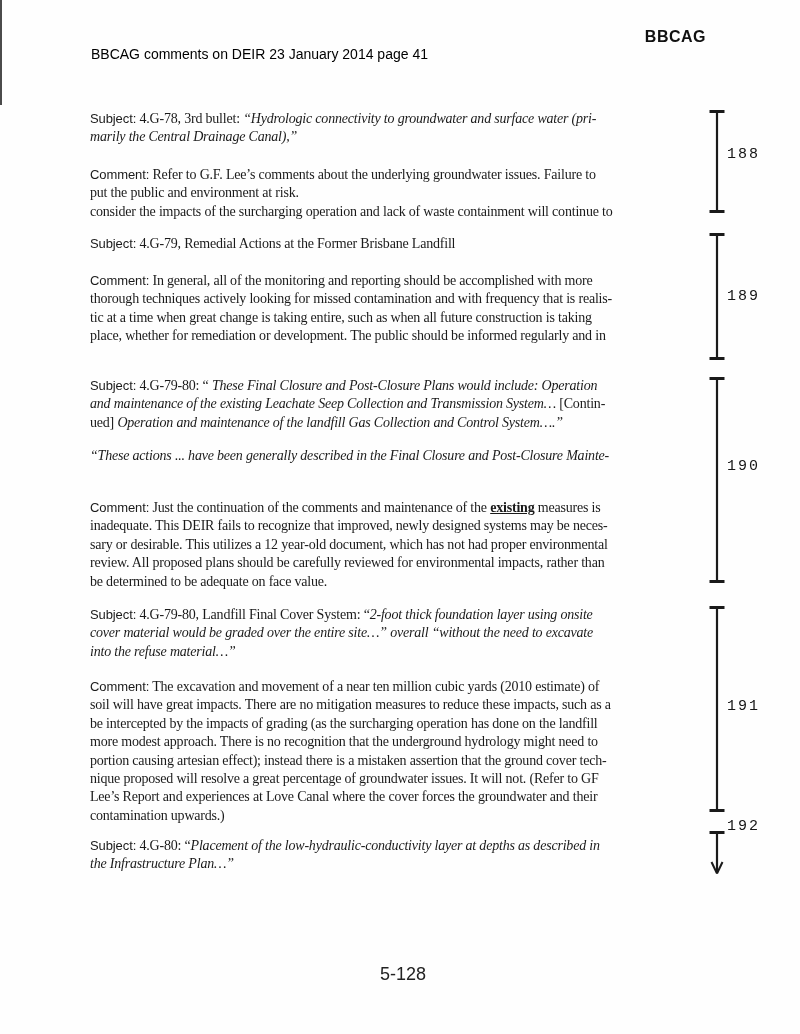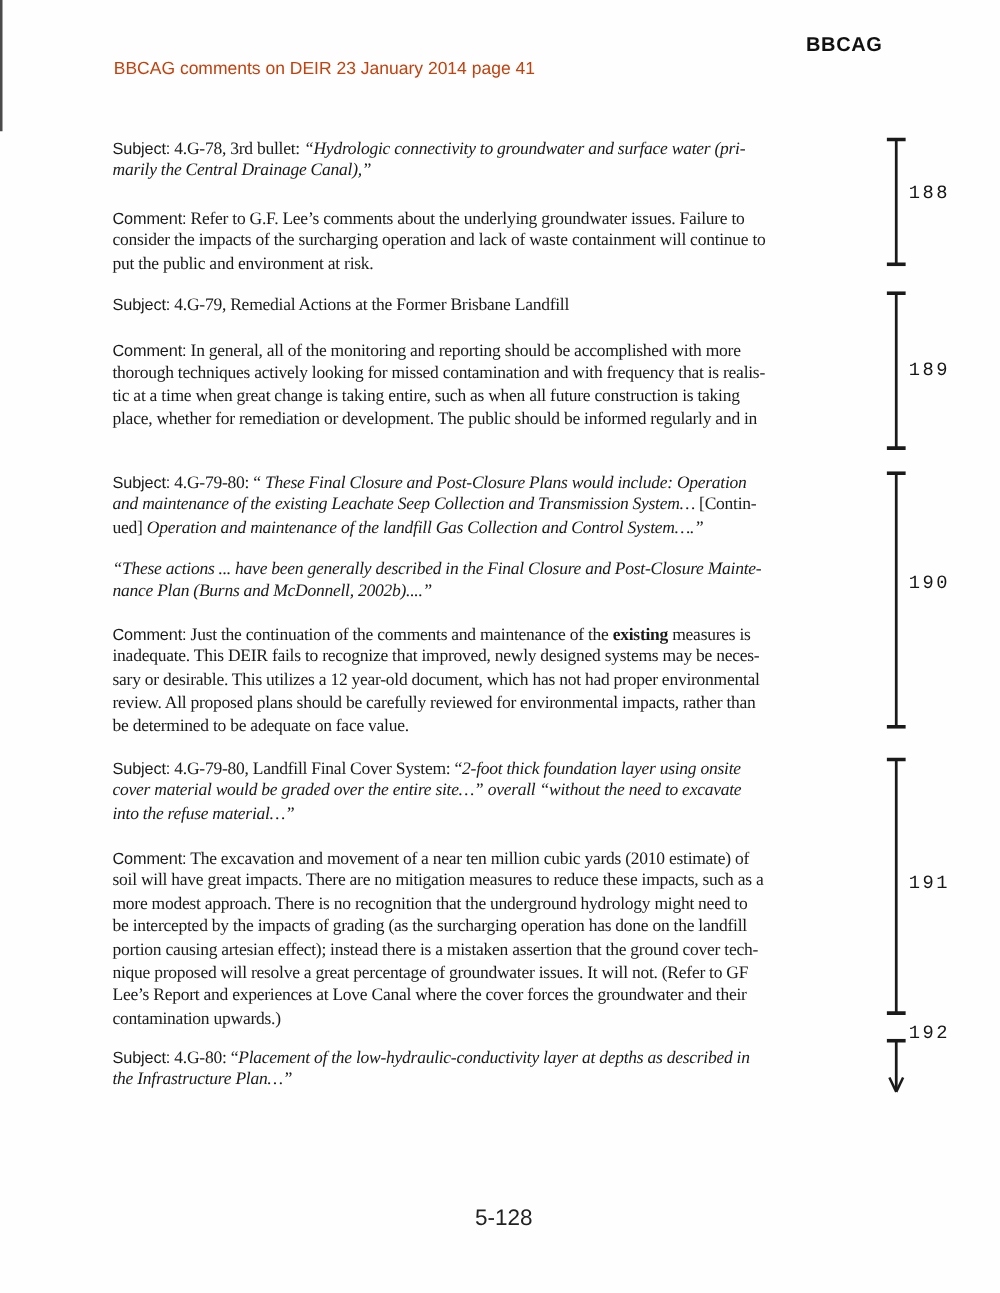--- a/index.html
+++ b/index.html
@@ -12,21 +12,21 @@
     color:#1a1a1a;
     font-family:"Liberation Serif", serif;
   }
   .scan-edge {
     position:absolute; left:0; top:0; width:2px; height:105px;
     background:#2b2b2b; opacity:.85;
   }
   .header-left {
     position:absolute; left:91px; top:46px;
     font-family:"Liberation Sans", sans-serif;
-    font-size:14px; color:#c2410c; letter-spacing:0;
+    font-size:14px; color:#000000; letter-spacing:0;
   }
   .header-right {
     position:absolute; right:94px; top:28px;
     font-family:"Liberation Sans", sans-serif;
     font-weight:bold; font-size:16px; letter-spacing:.5px; color:#111;
   }
   .footer {
     position:absolute; left:380px; top:964px;
     font-family:"Liberation Sans", sans-serif;
     font-size:18px; color:#222;
@@ -35,21 +35,21 @@
     position:absolute; left:90px; width:640px;
     font-size:14px; line-height:18.4px; letter-spacing:-0.2px;
     white-space:nowrap; color:#1a1a1a;
   }
   .line { height:18.4px; }
   .seg-label {
     font-family:"Liberation Sans", sans-serif;
     font-size:13px; letter-spacing:-0.1px;
   }
   .seg-i { font-style:italic; }
-  .seg-b { font-weight:bold; }
+  .seg-b { font-weight:bold;text-decoration:underline; }
   .bracket-svg { position:absolute; left:708px; }
   .comment-number {
     position:absolute; left:727px;
     font-family:"Liberation Mono", monospace;
     font-size:15px; letter-spacing:2px; color:#161616;
   }
 </style>
 </head>
 <body>
 
@@ -60,58 +60,57 @@
 
   <div class="header-right">BBCAG</div>
 
   <div id="text-layer">
       <div class="para" style="top: 110px;">
         <div class="line"><span class="seg-label">Subject:</span><span class="seg-r"> 4.G-78, 3rd bullet:  </span><span class="seg-i">“Hydrologic connectivity to groundwater and surface water (pri-</span></div>
         <div class="line"><span class="seg-i">marily the Central Drainage Canal),”</span></div>
       </div>
       <div class="para" style="top: 166px;">
         <div class="line"><span class="seg-label">Comment:</span><span class="seg-r"> Refer to G.F. Lee’s comments about the underlying groundwater issues.  Failure to</span></div>
+        <div class="line"><span class="seg-r">put the public and environment at risk.</span></div>
         <div class="line"><span class="seg-r">consider the impacts of the surcharging operation and lack of waste containment will continue to</span></div>
-        <div class="line"><span class="seg-r">put the public and environment at risk.</span></div>
       </div>
       <div class="para" style="top: 235px;">
         <div class="line"><span class="seg-label">Subject:</span><span class="seg-r"> 4.G-79, Remedial Actions at the Former Brisbane Landfill</span></div>
       </div>
       <div class="para" style="top: 272px;">
         <div class="line"><span class="seg-label">Comment:</span><span class="seg-r"> In general, all of the monitoring and reporting should be accomplished with more</span></div>
         <div class="line"><span class="seg-r">thorough techniques actively looking for missed contamination and with frequency that is realis-</span></div>
         <div class="line"><span class="seg-r">tic at a time when great change is taking entire, such as when all future construction is taking</span></div>
         <div class="line"><span class="seg-r">place, whether for remediation or development.  The public should be informed regularly and in</span></div>
       </div>
       <div class="para" style="top: 377px;">
         <div class="line"><span class="seg-label">Subject:</span><span class="seg-r"> 4.G-79-80: “ </span><span class="seg-i">These Final Closure and Post-Closure Plans would include: Operation</span></div>
         <div class="line"><span class="seg-i">and maintenance of the existing Leachate Seep Collection and Transmission System… </span><span class="seg-r">[Contin-</span></div>
         <div class="line"><span class="seg-r">ued] </span><span class="seg-i">Operation and maintenance of the landfill Gas Collection and Control System….”</span></div>
       </div>
       <div class="para" style="top: 447px;">
         <div class="line"><span class="seg-i">“These actions ... have been generally described in the Final Closure and Post-Closure Mainte-</span></div>
-        <div class="line"><span class="seg-i">nance Plan (Burns and McDonnell, 2002b)....”</span></div>
       </div>
       <div class="para" style="top: 499px;">
         <div class="line"><span class="seg-label">Comment:</span><span class="seg-r"> Just the continuation of the comments and maintenance of the </span><span class="seg-b">existing</span><span class="seg-r"> measures is</span></div>
         <div class="line"><span class="seg-r">inadequate.  This DEIR fails to recognize that improved, newly designed systems may be neces-</span></div>
         <div class="line"><span class="seg-r">sary or desirable.  This utilizes a 12 year-old document, which has not had proper environmental</span></div>
         <div class="line"><span class="seg-r">review.  All proposed plans should be carefully reviewed for environmental impacts, rather than</span></div>
         <div class="line"><span class="seg-r">be determined to be adequate on face value.</span></div>
       </div>
       <div class="para" style="top: 606px;">
         <div class="line"><span class="seg-label">Subject:</span><span class="seg-r"> 4.G-79-80, Landfill Final Cover System: “</span><span class="seg-i">2-foot thick foundation layer using onsite</span></div>
         <div class="line"><span class="seg-i">cover material would be graded over the entire site…” overall “without the need to excavate</span></div>
         <div class="line"><span class="seg-i">into the refuse material…”</span></div>
       </div>
       <div class="para" style="top: 678px;">
         <div class="line"><span class="seg-label">Comment:</span><span class="seg-r"> The excavation and movement of a near ten million cubic yards (2010 estimate) of</span></div>
         <div class="line"><span class="seg-r">soil will have great impacts.  There are no mitigation measures to reduce these impacts, such as a</span></div>
+        <div class="line"><span class="seg-r">be intercepted by the impacts of grading (as the surcharging operation has done on the landfill</span></div>
         <div class="line"><span class="seg-r">more modest approach.  There is no recognition that the underground hydrology might need to</span></div>
-        <div class="line"><span class="seg-r">be intercepted by the impacts of grading (as the surcharging operation has done on the landfill</span></div>
         <div class="line"><span class="seg-r">portion causing artesian effect); instead there is a mistaken assertion that the ground cover tech-</span></div>
         <div class="line"><span class="seg-r">nique proposed will resolve a great percentage of groundwater issues. It will not. (Refer to GF</span></div>
         <div class="line"><span class="seg-r">Lee’s Report and experiences at Love Canal where the cover forces the groundwater and their</span></div>
         <div class="line"><span class="seg-r">contamination upwards.)</span></div>
       </div>
       <div class="para" style="top: 837px;">
         <div class="line"><span class="seg-label">Subject:</span><span class="seg-r"> 4.G-80: “</span><span class="seg-i">Placement of the low-hydraulic-conductivity layer at depths as described in</span></div>
         <div class="line"><span class="seg-i">the Infrastructure Plan…”</span></div>
       </div>
     </div>

